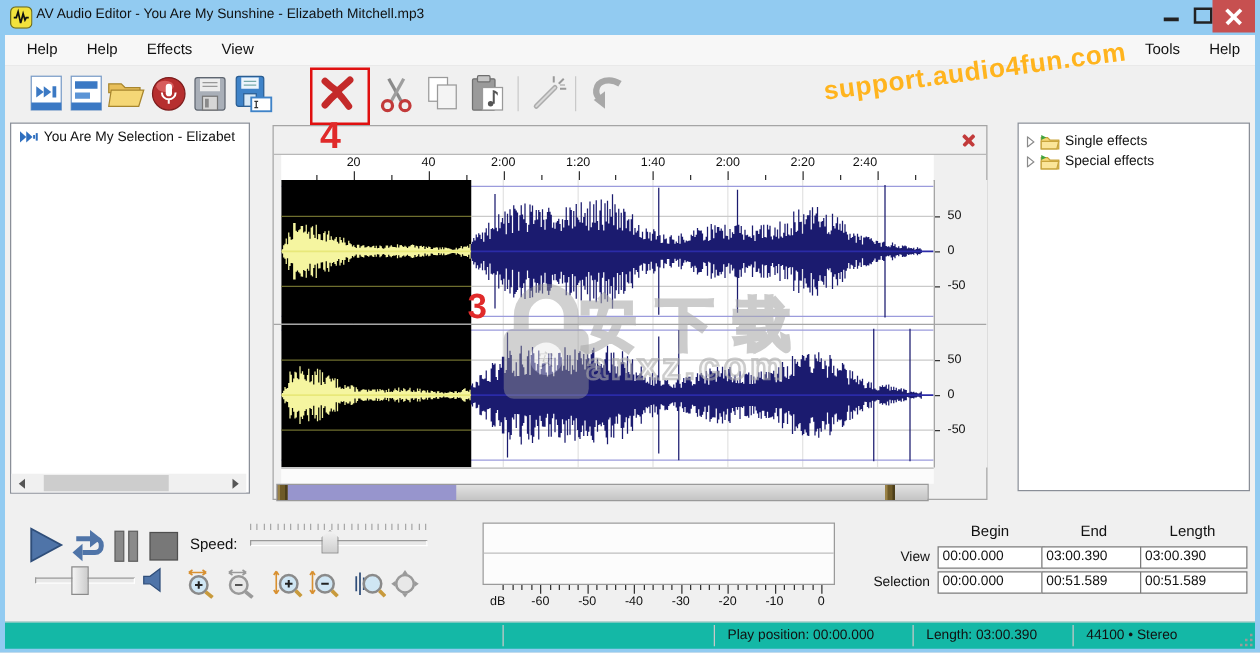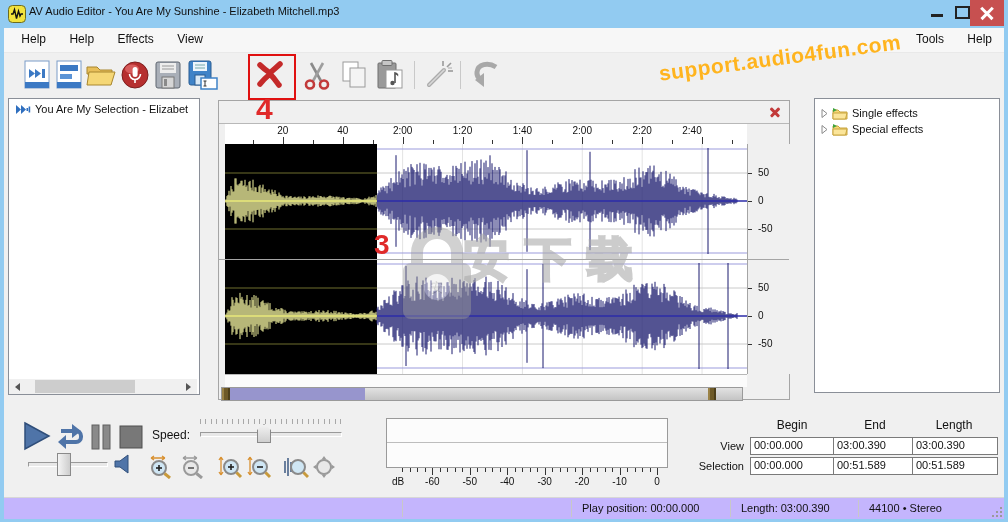--- a/index.html
+++ b/index.html
@@ -68,21 +68,21 @@
   .mbox{position:absolute;left:0;top:0;width:280px;height:48px;border:1px solid #9a9a9a;background:#FCFCFC;}
   .mrow{position:absolute;left:0;width:280px;height:24px;box-sizing:border-box;border-bottom:1px solid #BDBDBD;}
   .mtick{position:absolute;top:50px;width:1px;background:#333;}
   .mlabel{position:absolute;top:58px;width:30px;margin-left:-15px;text-align:center;}
   
   .ptab{position:absolute;left:660px;top:390px;width:340px;height:64px;font-size:11px;color:#111;}
   .phead{position:absolute;top:0;width:84px;text-align:center;font-size:12px;}
   .plabel{position:absolute;width:80px;text-align:right;padding-top:2px;}
   .pbox{position:absolute;height:15px;background:#fff;border:1px solid #7A7A7A;padding:1px 3px 0 3px;}
   
-  .statusbar{position:absolute;left:0;top:469px;width:1000px;height:21px;background:#c4b5fd;border-top:1px solid #D7D7D7;font-size:11px;color:#111;}
+  .statusbar{position:absolute;left:0;top:469px;width:1000px;height:21px;background:#14b8a6;border-top:1px solid #D7D7D7;font-size:11px;color:#111;}
   .sdiv{position:absolute;top:2px;width:1px;height:17px;background:#C8C8C8;}
   .sseg{position:absolute;top:4px;}
   .grip{position:absolute;right:2px;bottom:2px;width:10px;height:10px;}
   .grip i{position:absolute;width:2px;height:2px;background:#9a9a9a;}
   .ytri{position:absolute;width:0;height:0;}
 </style>
 </head>
 <body>
 
 <div class="window">
@@ -343,20 +343,21 @@
       <div class="chdivider"></div>
       <div class="wm-lock">
         <svg width="80" height="98">
             <path d="M20 40 v-12 a20 20 0 0 1 40 0 v12" fill="none" stroke="#9a9a9a" stroke-width="12"></path>
             <rect x="6" y="38" width="68" height="56" rx="8" fill="#9a9a9a"></rect>
             <circle cx="40" cy="62" r="13" fill="#e8e8e8"></circle>
             <text x="40" y="67" text-anchor="middle" font-size="13" fill="#9a9a9a">安</text>
           </svg>
       </div>
       <div class="wm-cn">安下载</div>
+      <div class="wm-en">anxz.com</div>
       <div class="annotation" style="left:155px;top:128px;font-size:28px;z-index:35;">3</div>
       <div class="markerstrip">
         <svg class="ytri" style="left:1px;top:0;" width="11" height="11">
             <polygon points="0,0 11,11 0,11" fill="#F2E23C" stroke="#333" stroke-width="1"></polygon>
           </svg>
         <svg class="ytri" style="left:144px;top:0;" width="11" height="11">
             <polygon points="11,0 11,11 0,11" fill="#F2E23C" stroke="#8a2a2a" stroke-width="1"></polygon>
           </svg>
       </div>
       <div class="overview">

